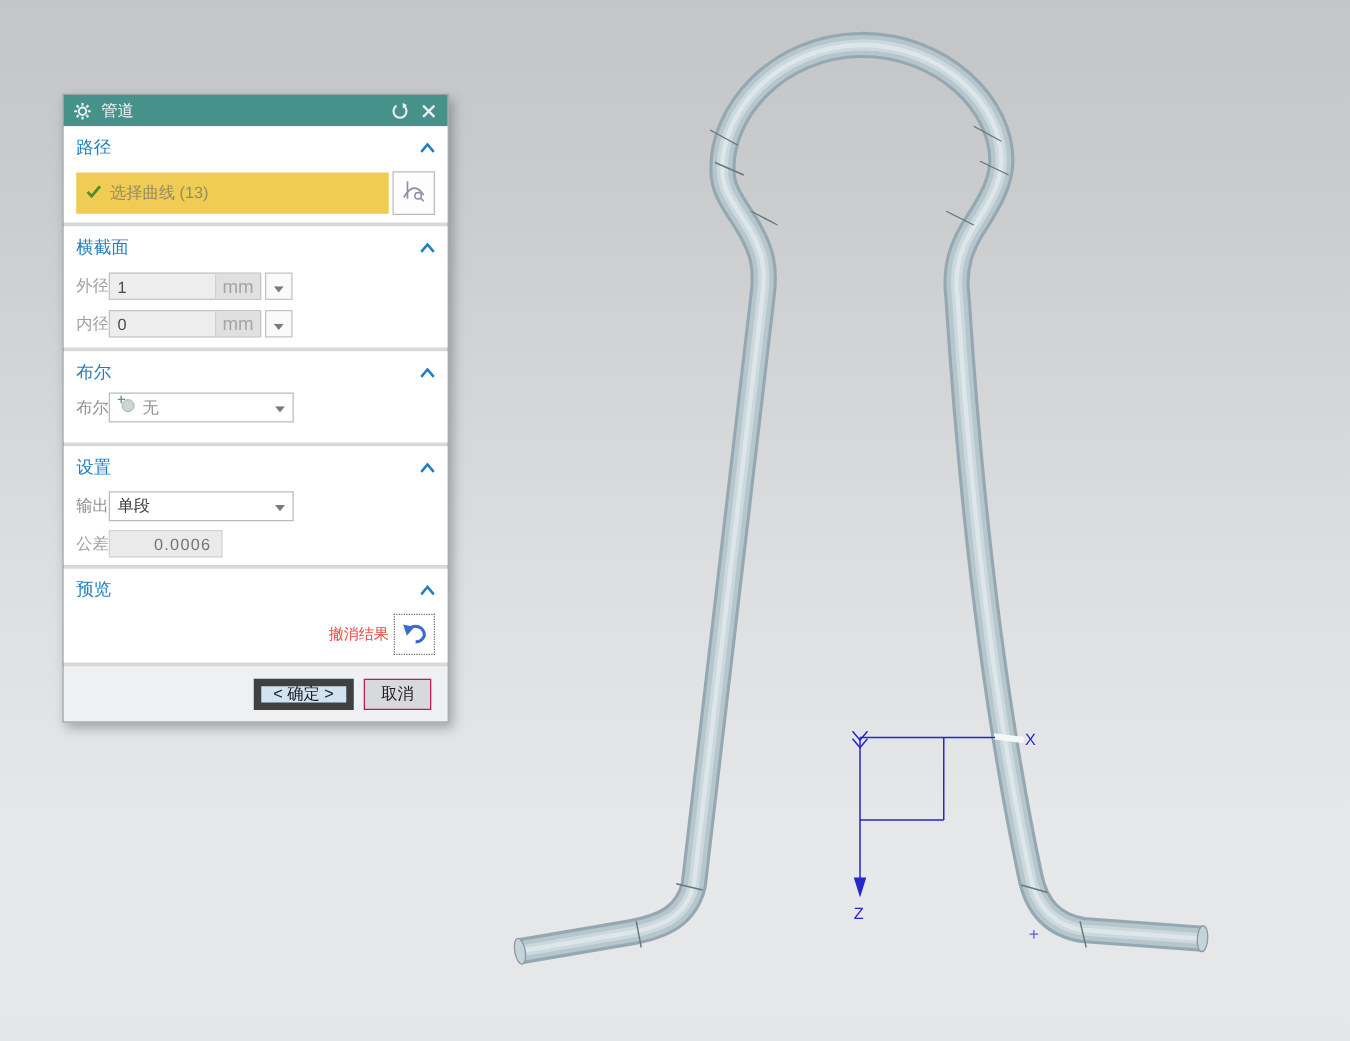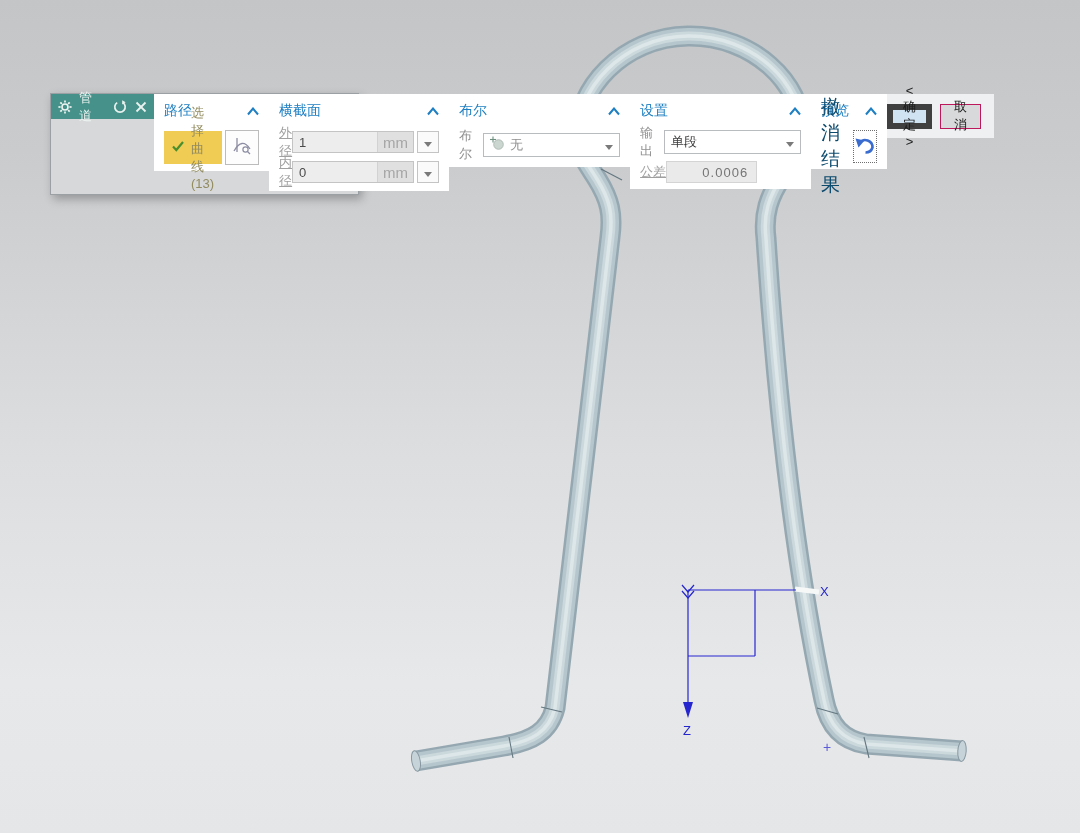--- a/index.html
+++ b/index.html
@@ -3,33 +3,33 @@
 <meta charset="utf-8">
 <style>
   html,body{margin:0;padding:0;background:#888;}
   *{box-sizing:border-box;font-family:"Liberation Sans",sans-serif;}
   .stage{position:relative;width:1080px;height:833px;overflow:hidden;
     background:linear-gradient(180deg,#c3c5c7 0%,#c9cbcd 18%,#dcdee0 55%,#e7e8e9 82%,#e5e6e8 100%);}
   svg text{font-family:"Liberation Sans",sans-serif;}
   .scene{position:absolute;left:0;top:0;}
 
   
-  .dialog{position:absolute;left:50px;top:93px;width:309px;background:#d6d8d9;
+  .dialog{position:absolute;left:50px;top:75px;width:309px;background:#d6d8d9;
     border:1px solid #9aa0a3;box-shadow:3px 4px 9px rgba(0,0,0,.28);
-    display:flex;}
+    display:flex;flex-direction:column;}
   .titlebar{height:25px;background:#46918a;display:flex;align-items:center;padding:0 7px;gap:7px;}
   .titlebar .ttl{color:#eef4f2;font-size:13px;}
   .titlebar .sp{flex:1;}
   .tb-ic{width:16px;height:16px;display:flex;align-items:center;justify-content:center;cursor:default;}
   .sec{background:#fff;padding:0 10px;margin-bottom:3px;}
   .sec-h{height:33px;display:flex;align-items:center;justify-content:space-between;
     color:#1e7fc2;font-size:14px;}
   .row{display:flex;align-items:center;}
   .lbl{font-size:13px;color:#909090;}
-  .lbl.dis{color:#a0a0a0;text-decoration:underline;}
+  .lbl.dis{color:#a0a0a0;}
 
   
   .sec-path{height:77px;}
   .path-row{height:40px;align-items:center;}
   .selfield{flex:1;height:33px;background:#f0cc55;display:flex;align-items:center;
     gap:7px;padding:0 8px;margin-right:3px;}
   .selfield span{font-size:13px;color:#938c60;}
   .curvebtn{width:34px;height:35px;background:#fdfdfd;border:1px solid #bcbcbc;
     display:flex;align-items:center;justify-content:center;padding:0;}
 
@@ -55,21 +55,21 @@
   
   .sec-set{height:95px;}
   .set-row{height:30px;}
   .tolfield{width:91px;height:22px;background:#eaeaea;border:1px solid #d4d4d4;
     display:flex;align-items:center;justify-content:flex-end;padding:0 8px;
     font-size:13px;color:#757575;letter-spacing:1px;}
 
   
   .sec-prev{height:75px;}
   .prev-row{height:38px;justify-content:flex-end;gap:4px;}
-  .undo-lbl{font-size:19px;color:#0c4a6e;}
+  .undo-lbl{font-size:12px;color:#ef4444;}
   .undobtn{width:33px;height:33px;background:#fff;border:1px dotted #6f6f6f;
     display:flex;align-items:center;justify-content:center;padding:0;}
 
   
   .footer{height:44px;background:#eef0f1;display:flex;align-items:center;
     justify-content:flex-end;gap:8px;padding-right:13px;}
   .btn{height:25px;font-size:13px;color:#1c1c1c;display:flex;align-items:center;padding:0 10px;}
   .btn-ok{background:#cfe3f3;border:6px solid #404040;}
   .btn-cancel{background:#d8d9da;border:1px solid #be185d;padding:0 13px;}
 </style>

